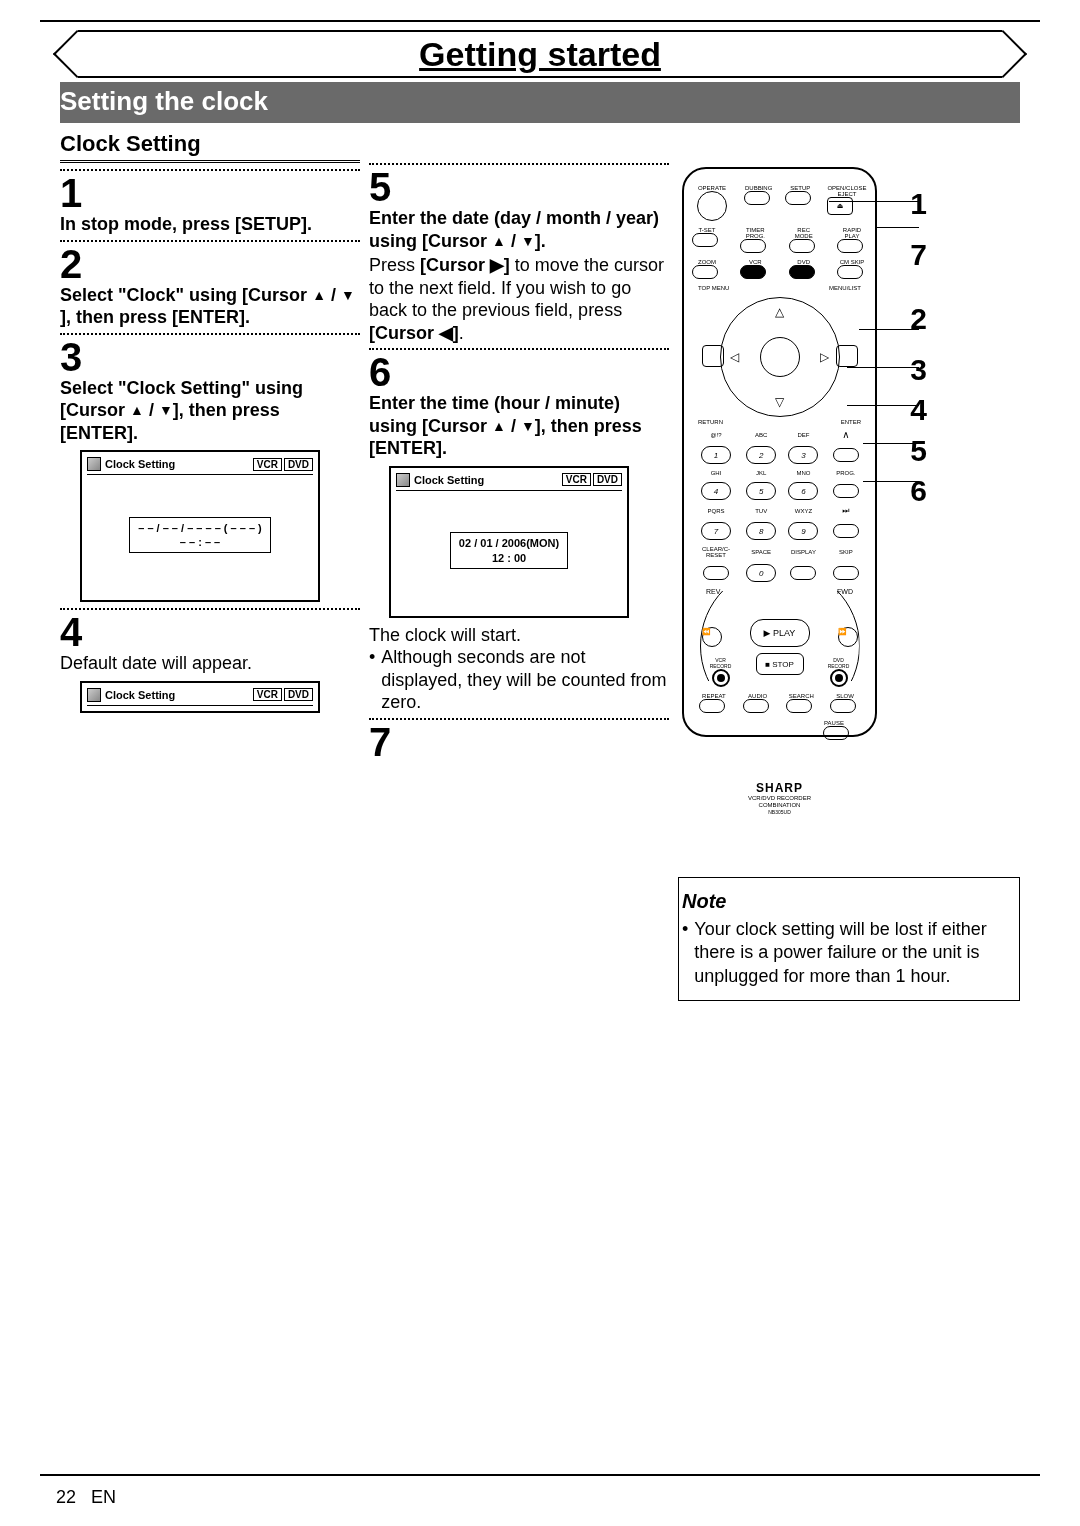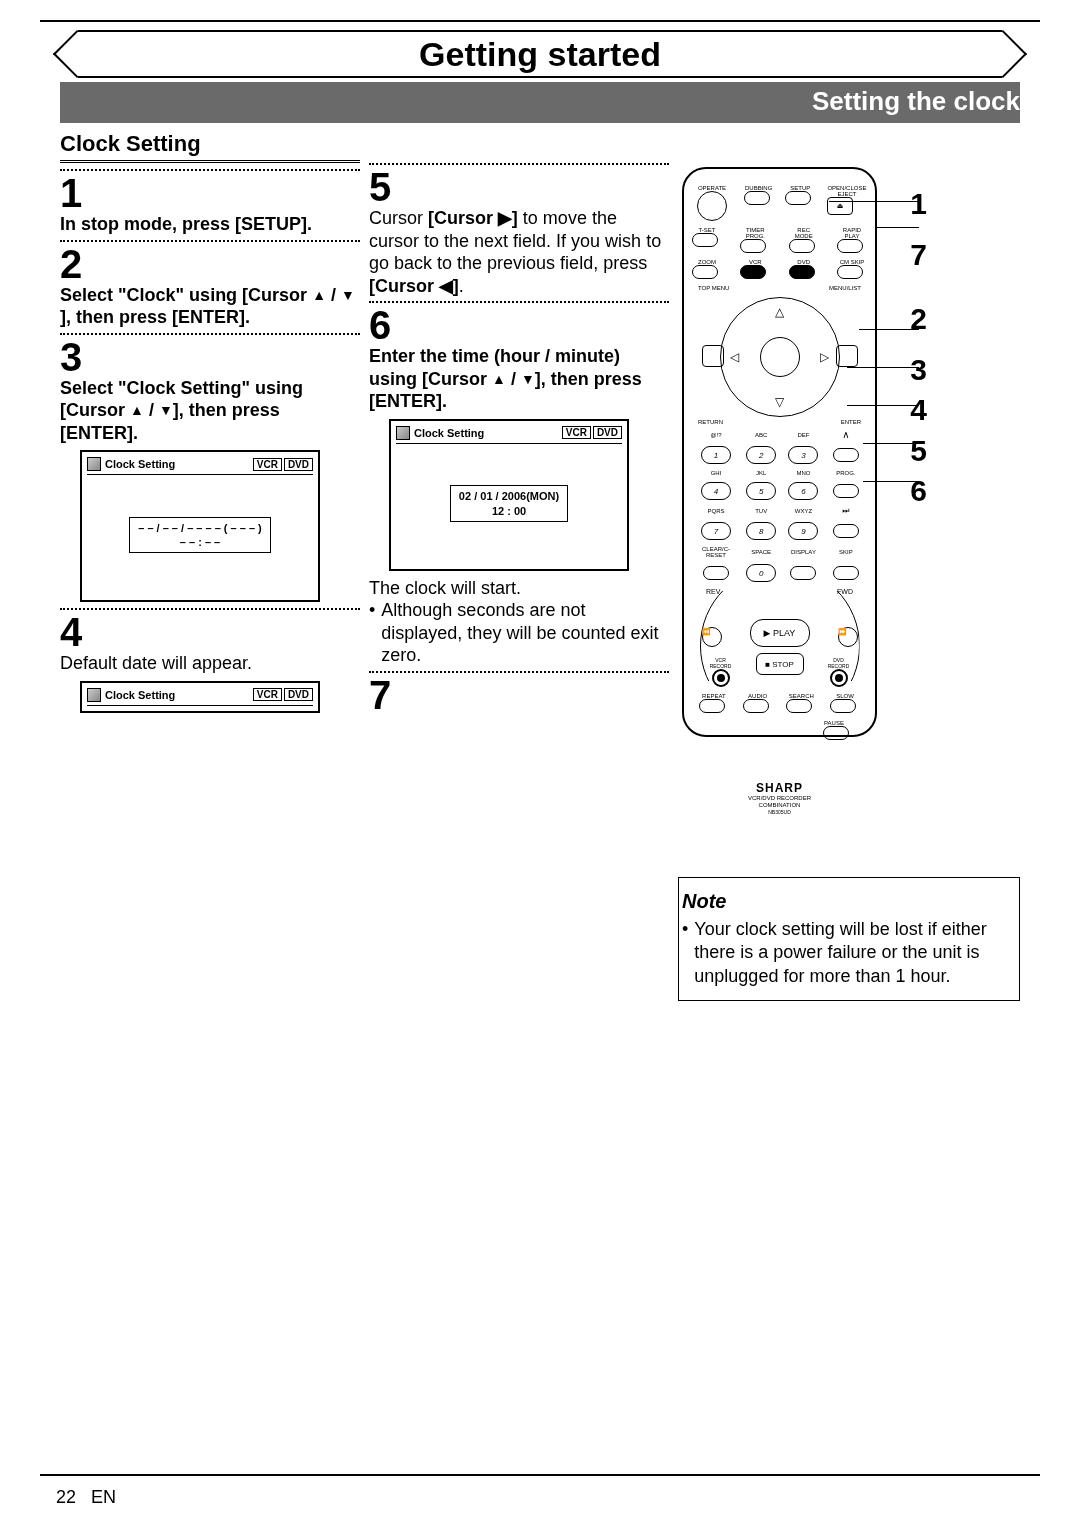--- a/index.html
+++ b/index.html
@@ -26,20 +26,21 @@
   }
   .header-banner {
     position: relative;
     margin: 0 20px 4px 20px;
     text-align: center;
   }
   .banner-shape {
     display: flex;
     align-items: center;
     justify-content: center;
+    text-decoration: underline;
   }
   .banner-arrow-left, .banner-arrow-right {
     width: 42px;
     height: 42px;
     background:#fff;
     border: 2px solid #000;
     border-top: none;
     border-bottom: none;
     transform: rotate(45deg);
     position: relative;
@@ -81,21 +82,21 @@
   }
   .banner-title {
     font-size: 34px;
     font-weight: bold;
     background: #fff;
     padding: 0 10px;
   }
   .subheader {
     background: #6a6a6a;
     color: #fff;
-    text-align: right;
+    text-align: left;
     font-size: 26px;
     font-weight: bold;
     padding: 4px 0 6px 0;
     margin: 0 20px 8px 20px;
   }
   .content {
     margin: 0 20px;
     display: flex;
     gap: 9px;
   }
@@ -398,22 +399,25 @@
         <div class="osd-badge">DVD</div>
       </div>
     </div>
   </div>
 
   <div class="col">
     <div style="border-bottom:3px double transparent;height:28px;"></div>
     <div class="dotline"></div>
 
     <div class="stepnum">5</div>
+    <div class="step-text">
+      <span>Enter the date (day / month / year) using [Cursor </span><span class="tri-up">▲</span> / <span class="tri-down">▼</span><span>].</span>
+    </div>
     <div class="step-body">
-      <span>Cursor </span><b>[Cursor ▶]</b><span> to move the cursor to the next field. If you wish to go back to the previous field, press </span><b>[Cursor ◀]</b><span>.</span>
+      <span>Press </span><b>[Cursor ▶]</b><span> to move the cursor to the next field. If you wish to go back to the previous field, press </span><b>[Cursor ◀]</b><span>.</span>
     </div>
     <div class="dotline"></div>
 
     <div class="stepnum">6</div>
     <div class="step-text">
       <span>Enter the time (hour / minute) using [Cursor </span><span class="tri-up">▲</span> / <span class="tri-down">▼</span><span>], then press [ENTER].</span>
     </div>
 
     <div class="osd">
       <div class="osd-header">
@@ -425,21 +429,21 @@
       <div class="osd-body">
         <div class="osd-box">
           <div>02 / 01 / 2006(MON)</div>
           <div>12 : 00</div>
         </div>
       </div>
     </div>
 
     <div class="step-body">The clock will start.</div>
     <div class="step-body bullet">
-        <span>Although seconds are not displayed, they will be counted exit zero.</span>
+        <span>Although seconds are not displayed, they will be counted from zero.</span>
       </div>
     <div class="dotline"></div>
 
     <div class="stepnum">7</div>
   </div>
 
   <div class="remote-col">
     <div style="height:36px;"></div>
     <div class="remote">
 

